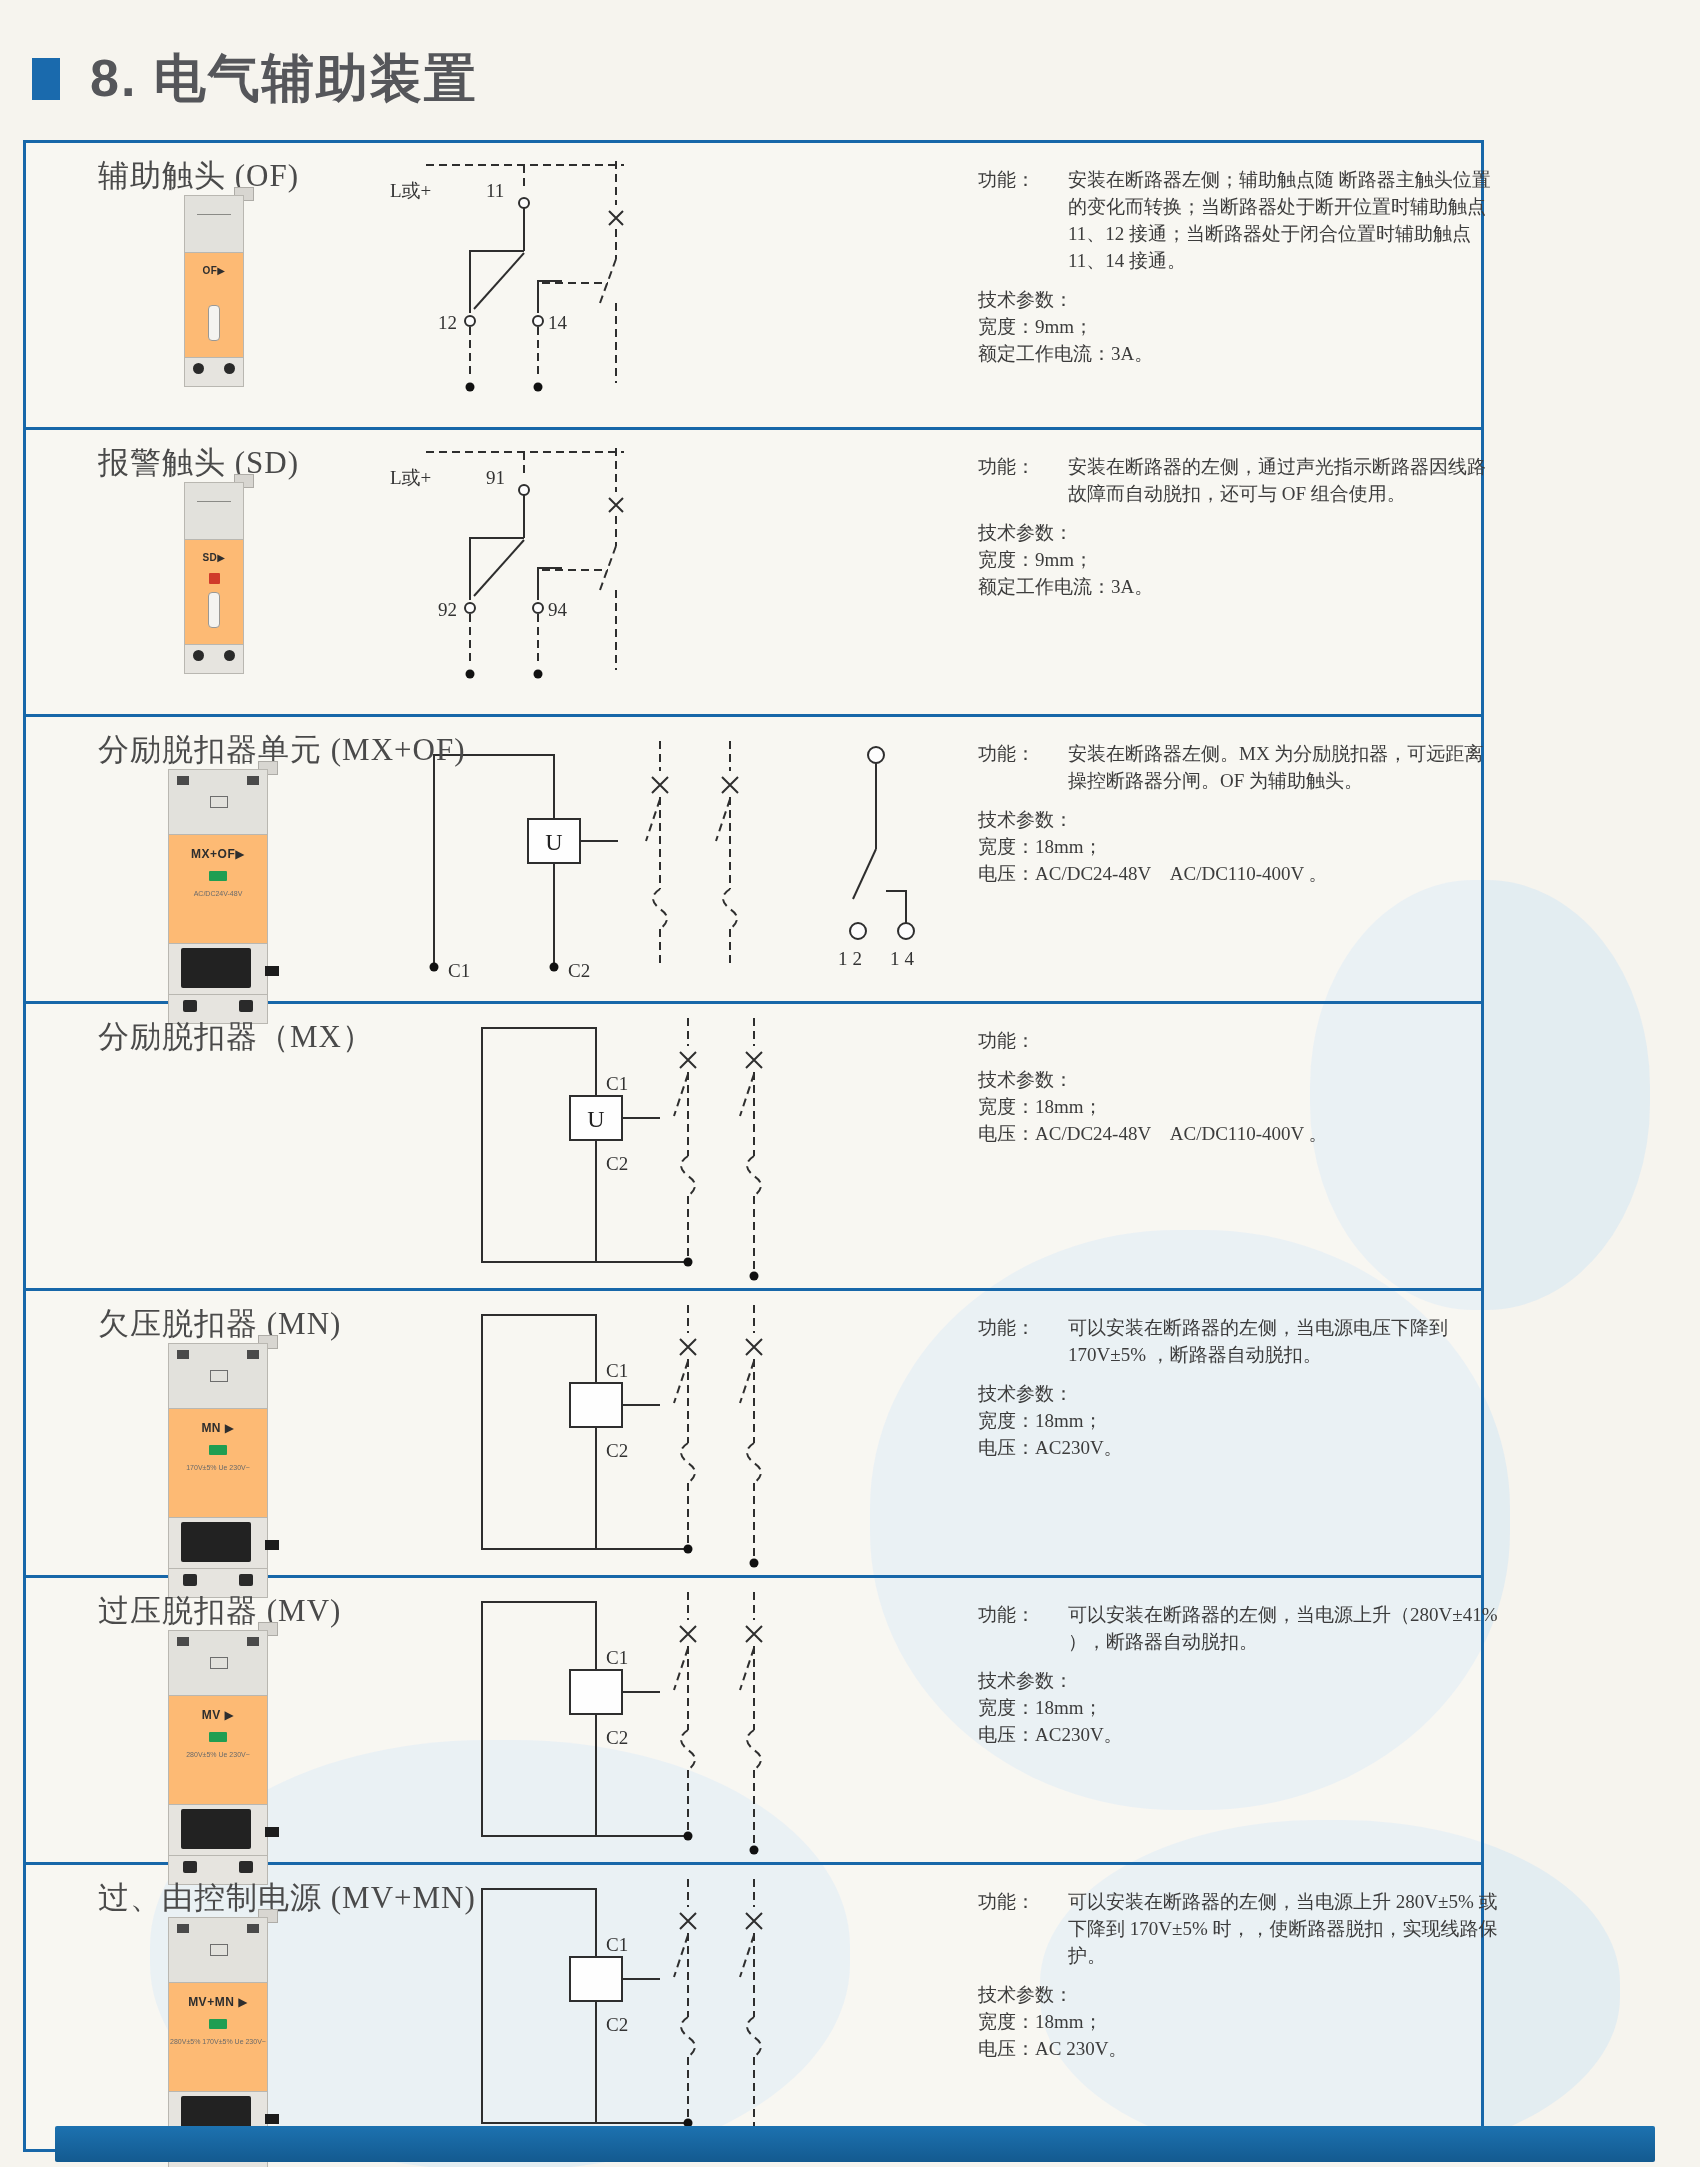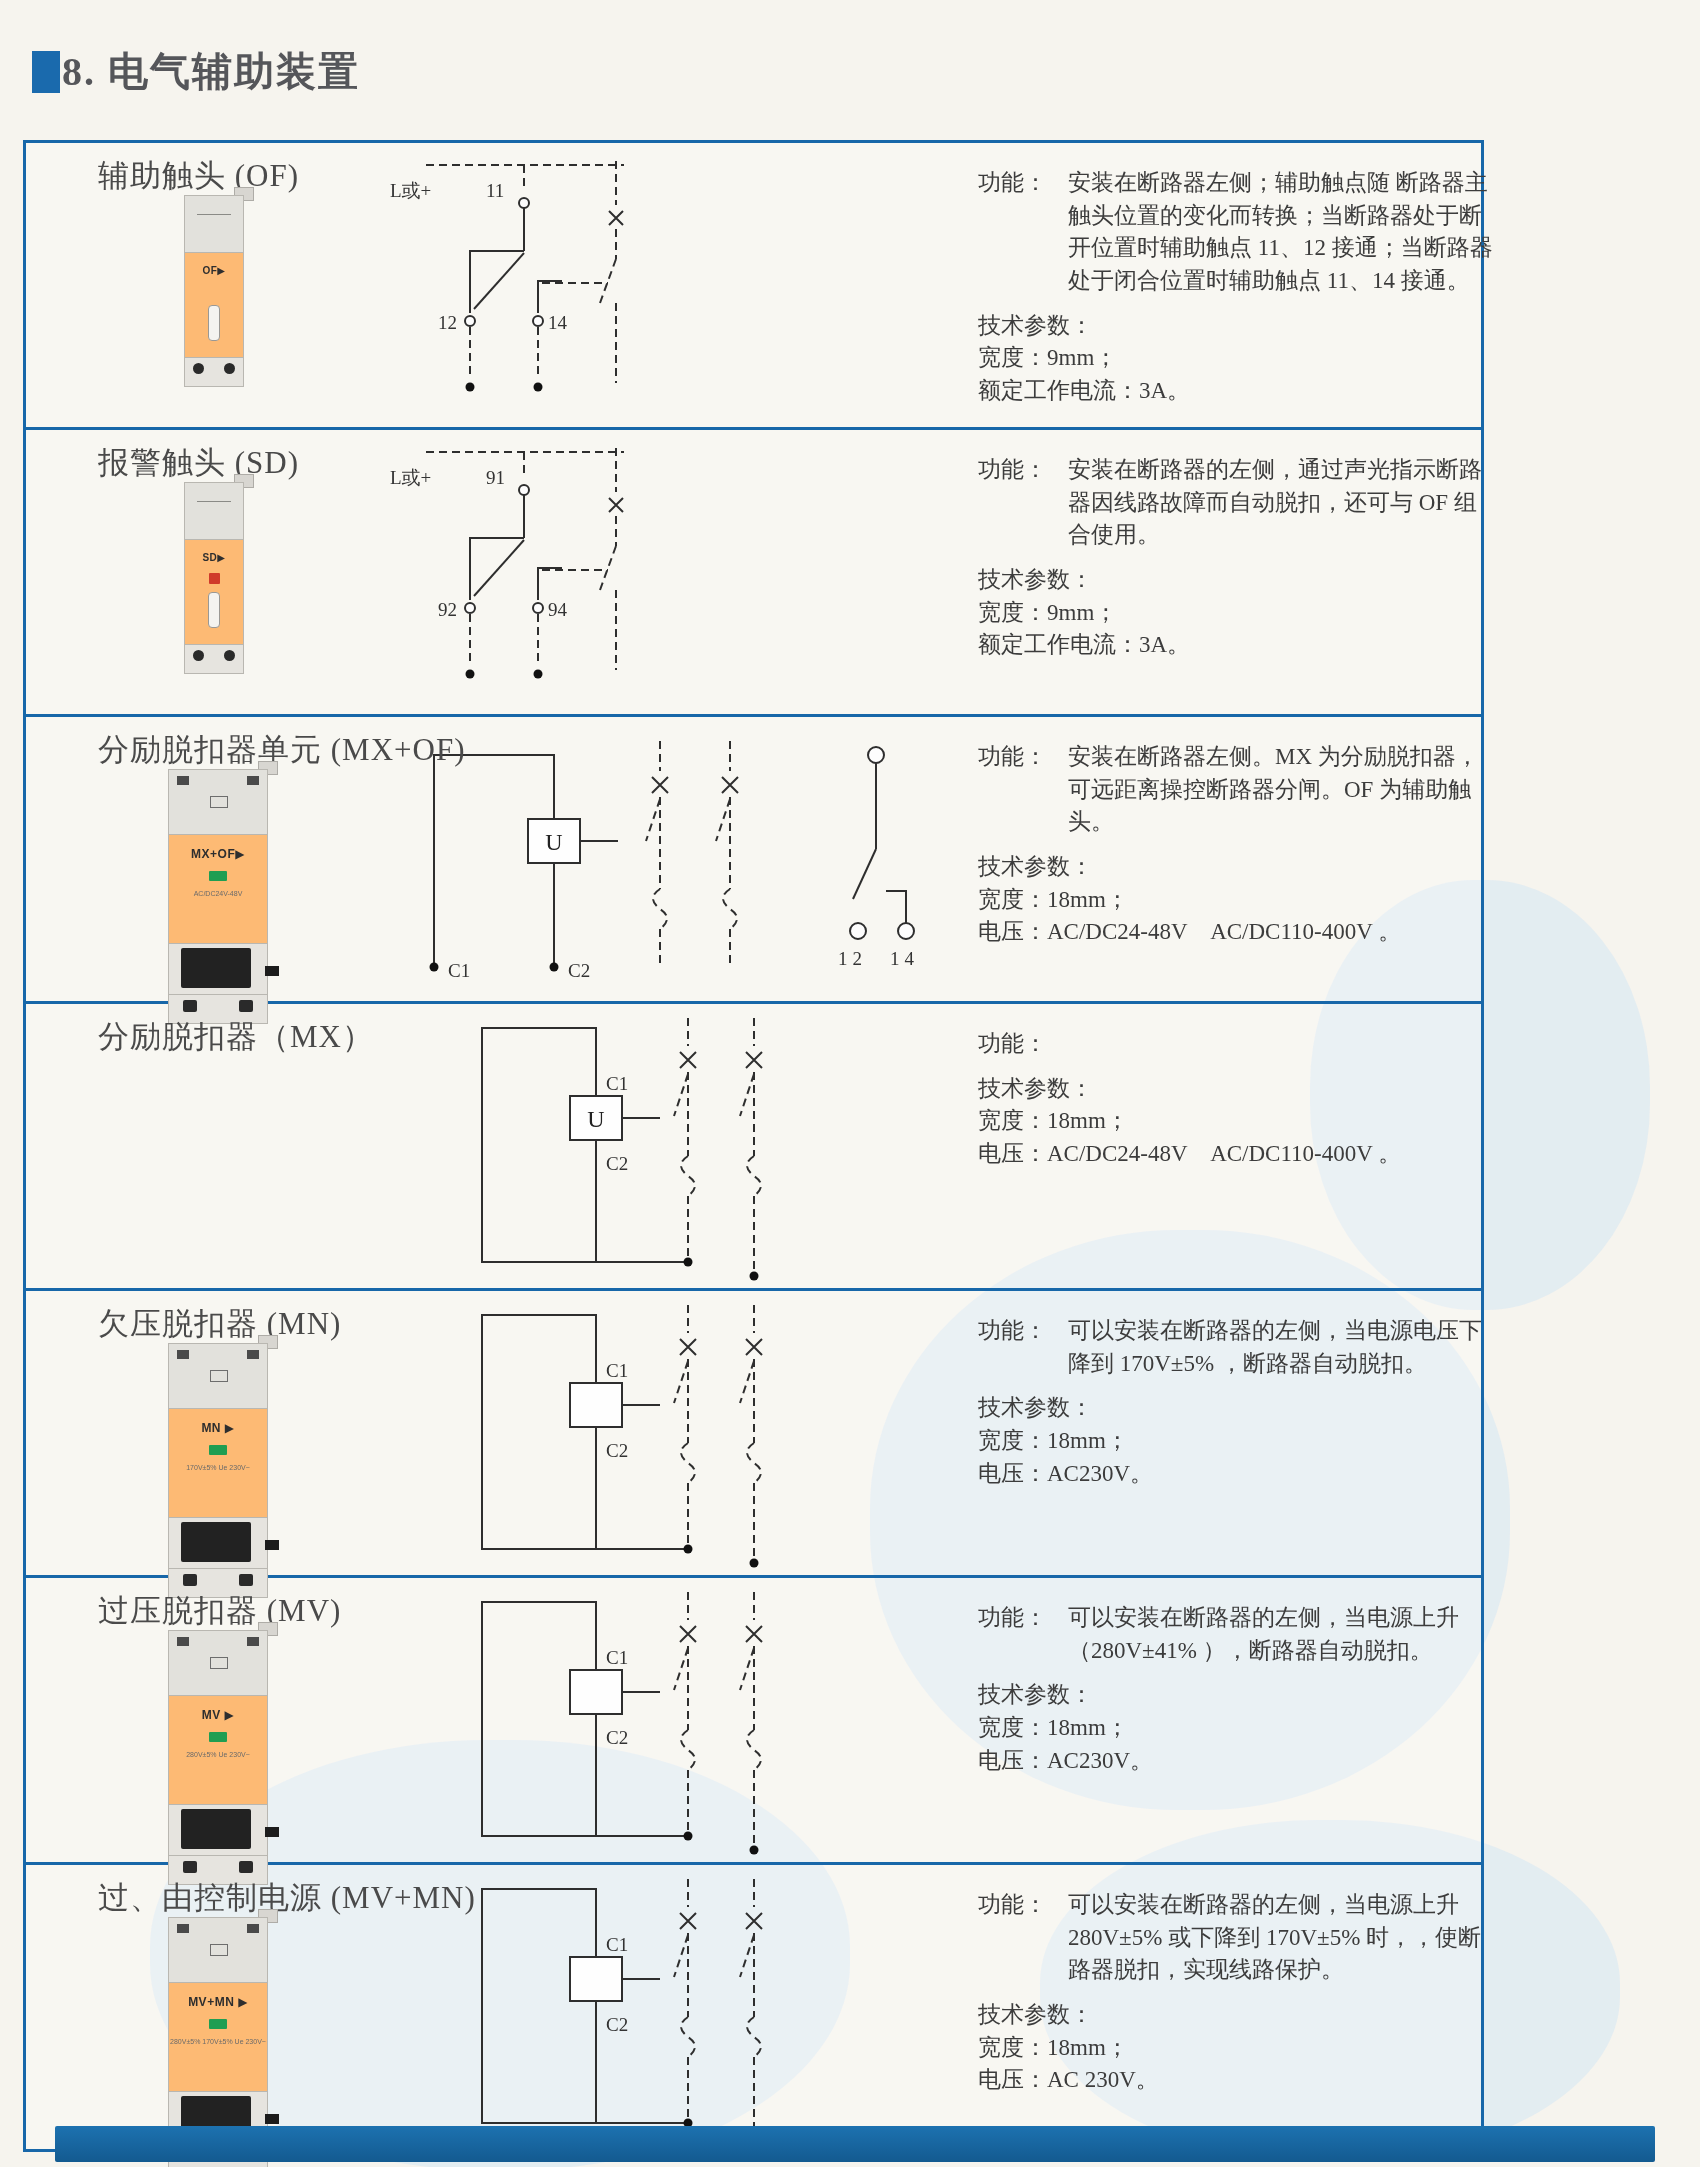--- a/index.html
+++ b/index.html
@@ -9,32 +9,32 @@
   
   .wm{position:absolute;border-radius:48%;background:#d7e8f3;opacity:.6;z-index:0}
   #wm1{left:870px;top:1230px;width:640px;height:580px}
   #wm2{left:150px;top:1740px;width:700px;height:430px}
   #wm3{left:1040px;top:1820px;width:580px;height:340px}
   #wm4{left:1310px;top:880px;width:340px;height:430px}
 
   
   .header{position:absolute;left:32px;top:44px;display:flex;align-items:center;z-index:2}
   .hsq{width:28px;height:42px;background:#1a6aad}
-  .htitle{margin-left:2px;font-family:Liberation Serif, serif;
-          font-weight:bold;font-size:40px;color:#55565a;letter-spacing:2px}
+  .htitle{margin-left:30px;font-family:Liberation Sans, sans-serif;
+          font-weight:bold;font-size:52px;color:#55565a;letter-spacing:2px}
 
   
   .board{position:absolute;left:23px;top:140px;width:1455px;border:3px solid #1767a9;
          border-bottom:none;z-index:1;background:rgba(255,255,255,.25)}
   .row{position:relative;height:284px;border-bottom:3px solid #1767a9}
   .row-title{position:absolute;left:72px;top:12px;font-size:31px;color:#4a4a4a;
              white-space:nowrap;letter-spacing:1px;z-index:2}
 
   
-  .rtext{position:absolute;left:952px;top:24px;width:520px;font-size:23px;line-height:1.42;z-index:2}
+  .rtext{position:absolute;left:952px;top:24px;width:520px;font-size:19px;line-height:1.42;z-index:2}
   .func{display:flex}
   .flabel{width:90px;flex:none}
   .fbody{flex:1}
   .tech{margin-top:12px}
 
   
   .devwrap{position:absolute;top:52px;z-index:2}
   .devwrap.narrow{left:158px}
   .devwrap.wide{left:142px}
   .device{position:relative}

